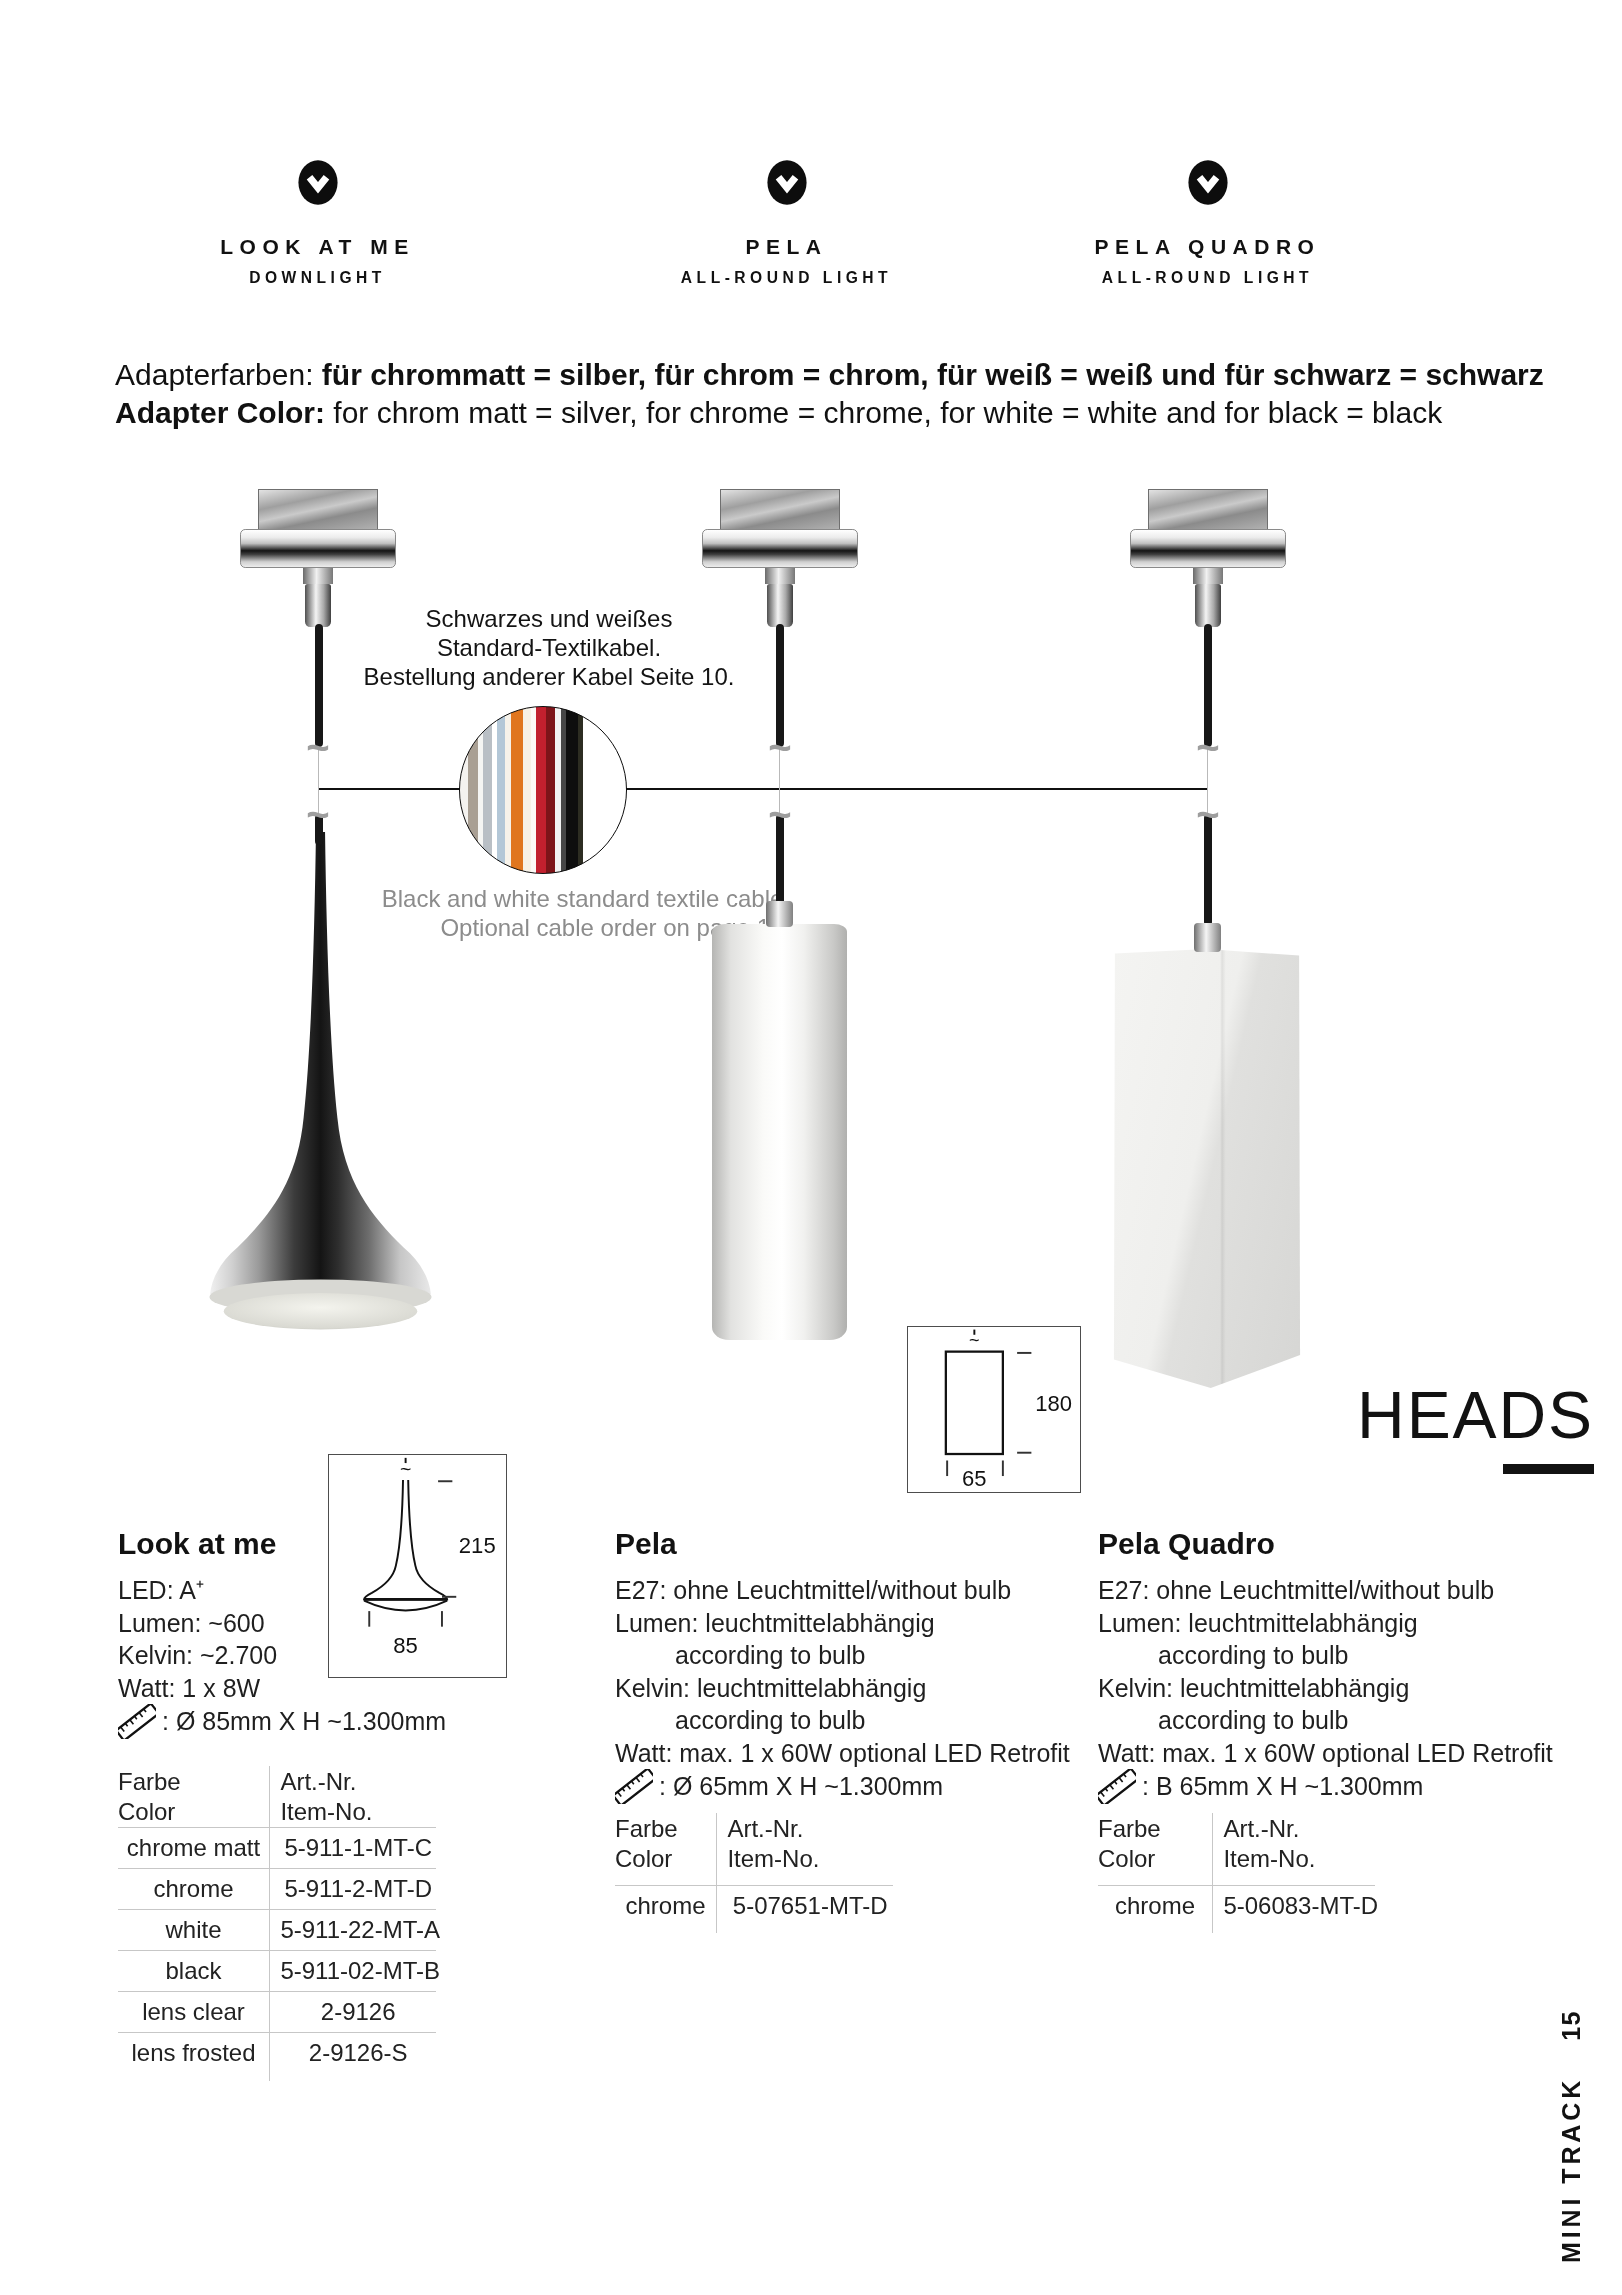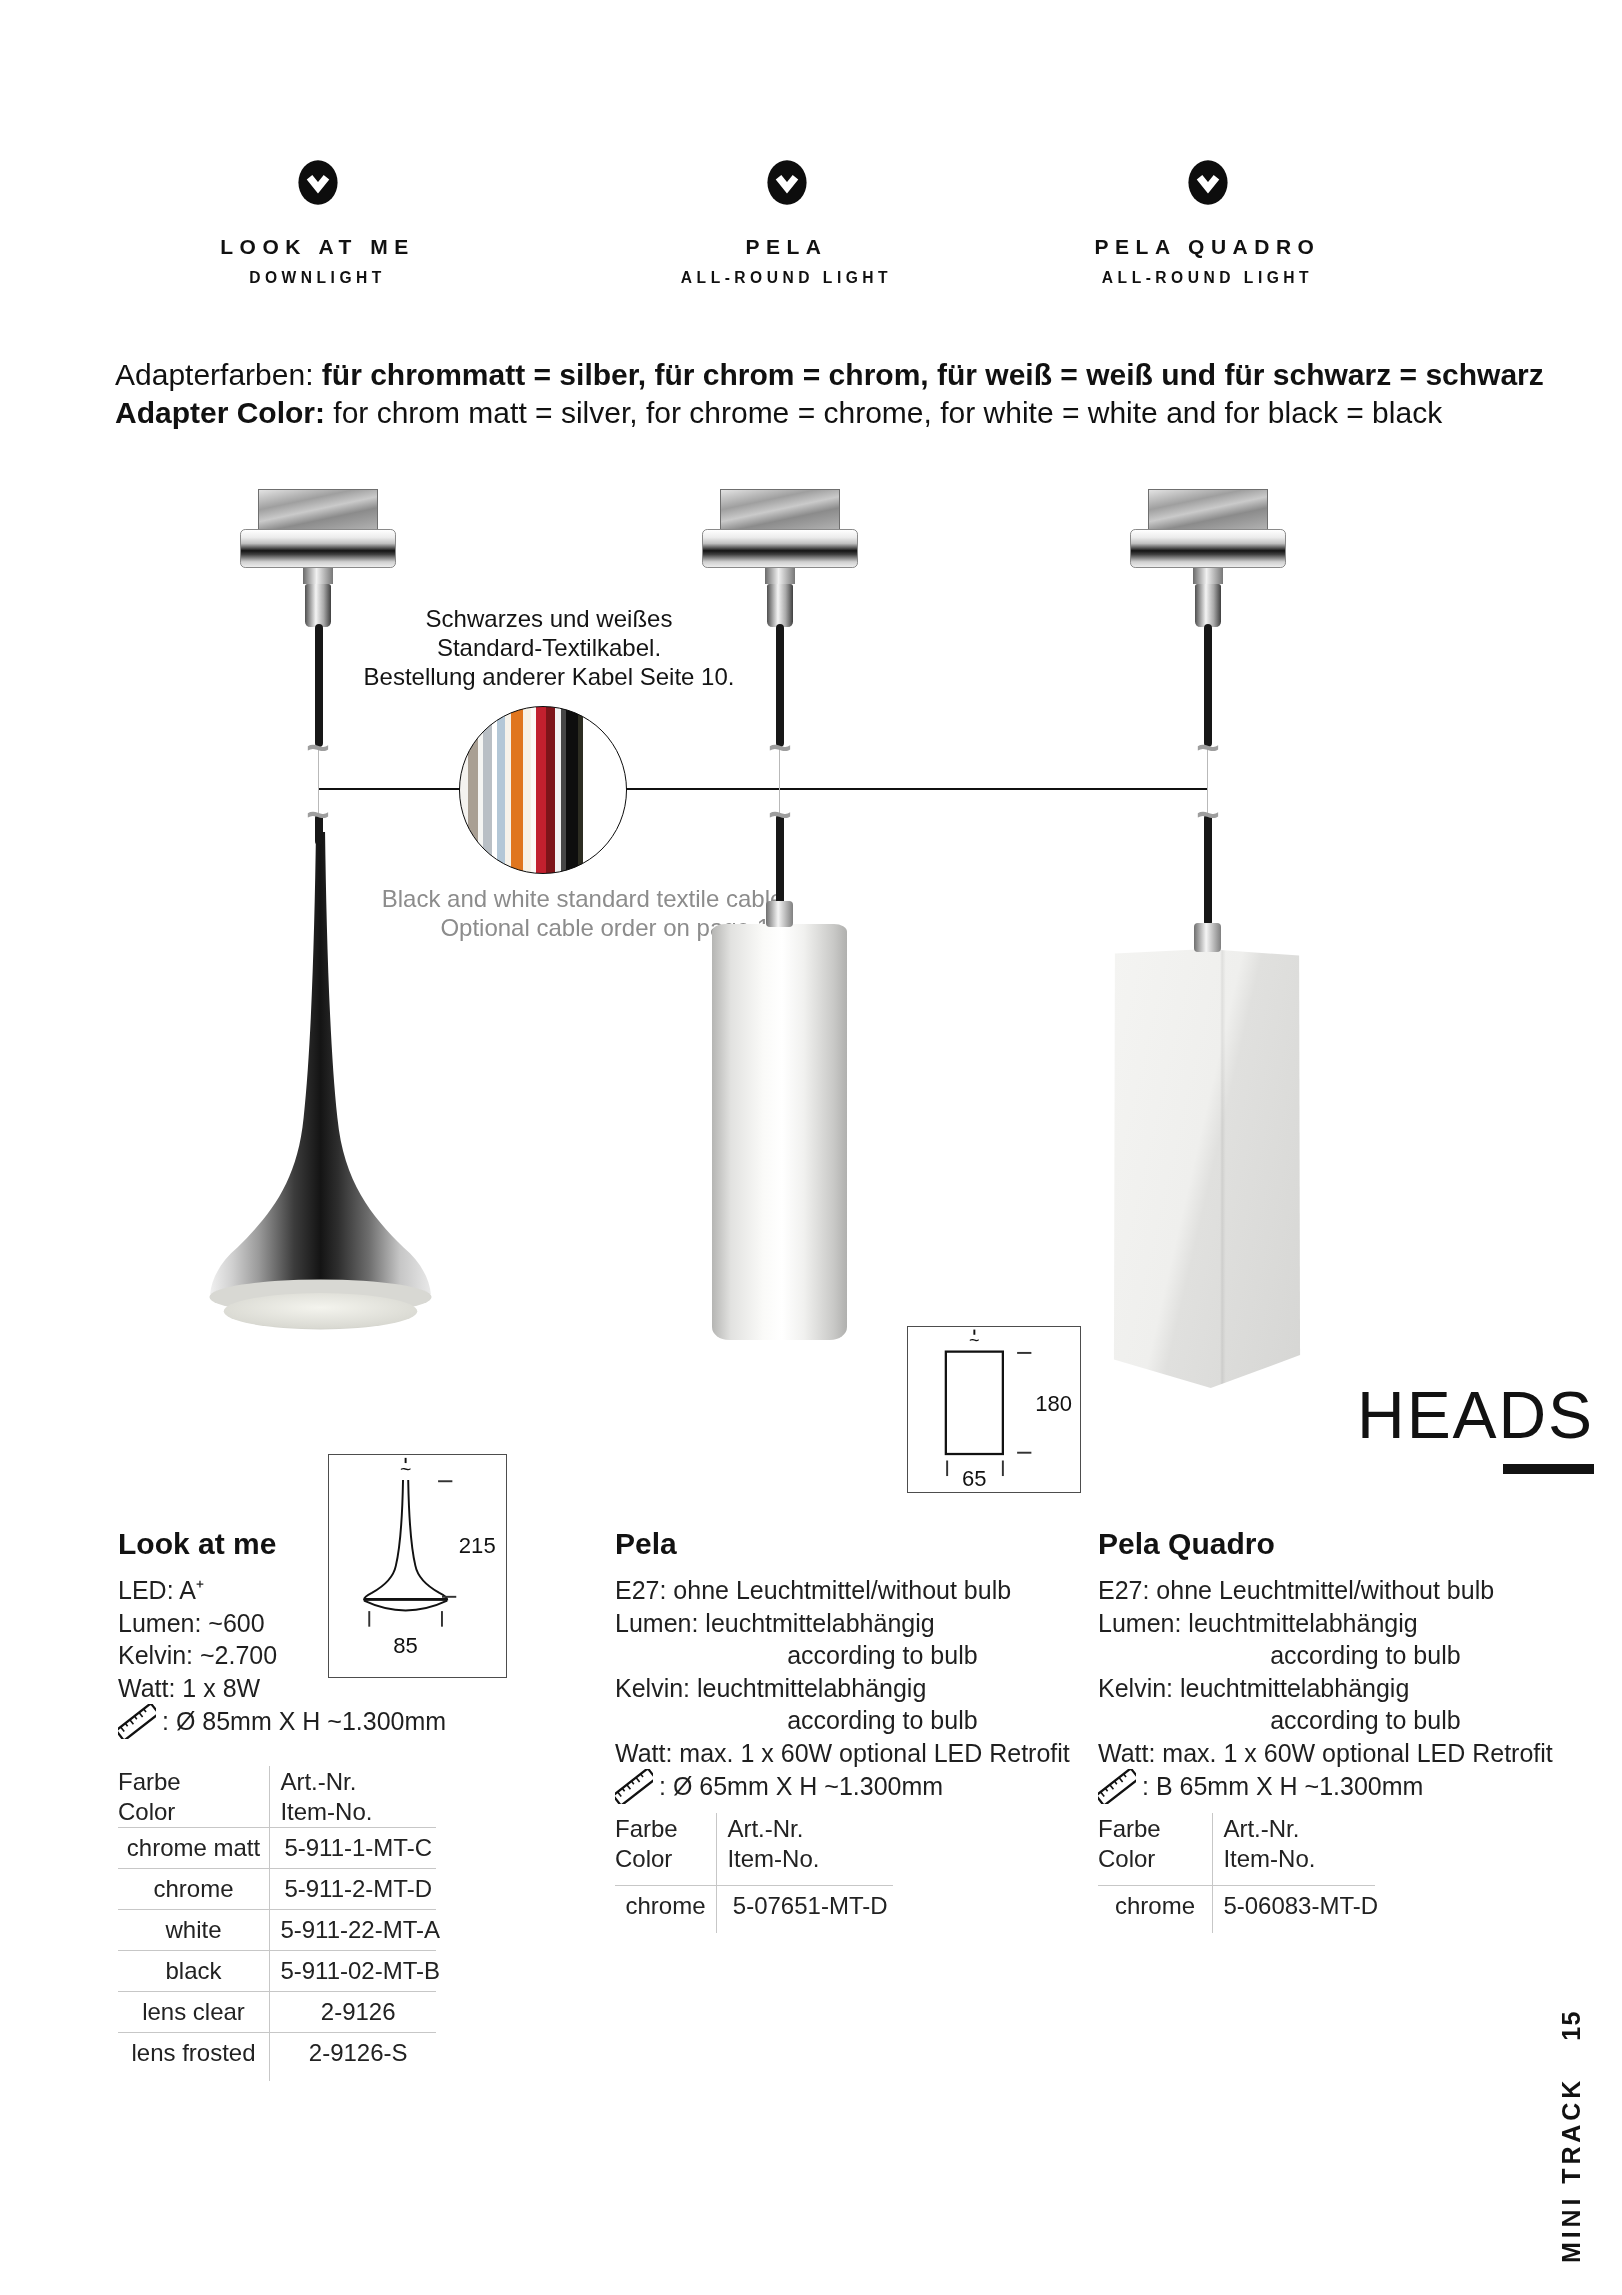--- a/index.html
+++ b/index.html
@@ -61,21 +61,21 @@
 
   
   .heads-title{position:absolute;right:29px;top:1382px;font-size:66px;font-weight:400;
                letter-spacing:1.9px;color:#121212;line-height:1;}
   .heads-bar{position:absolute;right:29px;top:1464px;width:91px;height:9.7px;background:#121212;}
 
   
   .prod{position:absolute;top:1527px;}
   .prod-name{font-size:30px;font-weight:bold;color:#121212;margin:0 0 13px 0;}
   .spec-line{font-size:25px;line-height:32.5px;color:#1f1f1f;}
-  .spec-line.indent{margin-left:80px;text-align:center;}
+  .spec-line.indent{margin-left:60px;}
   .dim-row{display:flex;align-items:center;gap:6px;margin-top:0;}
   .dim-text{font-size:25px;color:#1f1f1f;}
 
   
   .diag{position:absolute;border:1.3px solid #4d4d4d;background:#fff;}
   .diag1{left:328px;top:1454px;width:177px;height:222px;}
   .diag2{left:907px;top:1326px;width:172px;height:165px;}
   .diag svg{display:block;}
   .diag text{font-family:"Liberation Sans",sans-serif;fill:#111;}
 

